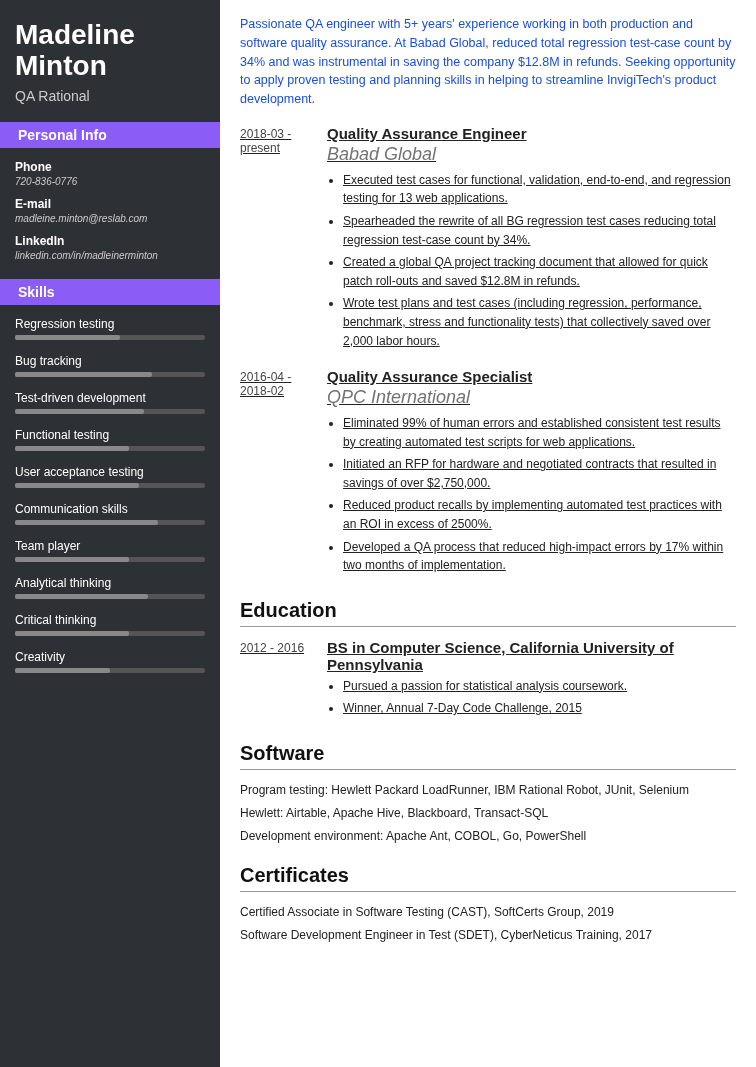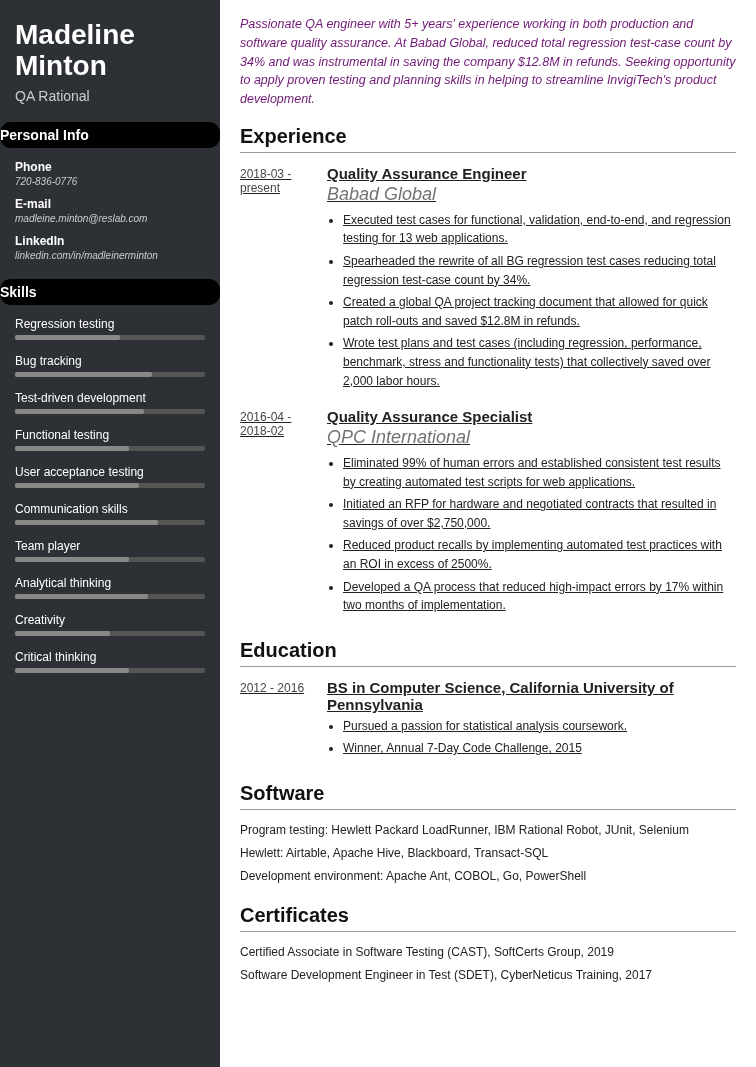--- a/index.html
+++ b/index.html
@@ -28,27 +28,26 @@
       margin-bottom: 6px;
     }
 
     .sidebar-title {
       font-size: 14px;
       color: #ccc;
       margin-bottom: 18px;
     }
 
     .sidebar-section-header {
-      background: #000000;
+      background: #8b5cf6;
       color: #fff;
       font-size: 14px;
       font-weight: bold;
-      padding: 5px 0;
+      padding: 5px 18px;
       margin: 0 -15px 12px -15px;
-      border-radius: 11px;
     }
 
     .personal-info-block {
       margin-bottom: 18px;
     }
 
     .info-label {
       font-weight: bold;
       font-size: 12px;
       margin-bottom: 2px;
@@ -94,22 +93,21 @@
       flex: 1;
       padding: 15px 20px;
       background: #fff;
       color: #222;
     }
 
     .summary {
       font-size: 12.5px;
       line-height: 1.5;
       margin-bottom: 16px;
-      color: #701a75;
-      font-style: italic;
+      color: #1d4ed8;
     }
 
     .section-title {
       font-size: 20px;
       font-weight: bold;
       border-bottom: 1.5px solid #999;
       padding-bottom: 4px;
       margin-bottom: 12px;
       color: #111;
     }
@@ -244,39 +242,38 @@
         <div class="skill-bar-fill" style="width:60%"></div>
       </div>
     </div>
       <div class="skill-item">
       <div class="skill-name">Analytical thinking</div>
       <div class="skill-bar-bg">
         <div class="skill-bar-fill" style="width:70%"></div>
       </div>
     </div>
       <div class="skill-item">
+      <div class="skill-name">Critical thinking</div>
+      <div class="skill-bar-bg">
+        <div class="skill-bar-fill" style="width:60%"></div>
+      </div>
+    </div>
+      <div class="skill-item">
       <div class="skill-name">Creativity</div>
       <div class="skill-bar-bg">
         <div class="skill-bar-fill" style="width:50%"></div>
-      </div>
-    </div>
-      <div class="skill-item">
-      <div class="skill-name">Critical thinking</div>
-      <div class="skill-bar-bg">
-        <div class="skill-bar-fill" style="width:60%"></div>
       </div>
     </div>
     </div>
 </div>
 
 <div class="main">
   <div class="summary">Passionate QA engineer with 5+ years' experience working in both production and software quality assurance. At Babad Global, reduced total regression test-case count by 34% and was instrumental in saving the company $12.8M in refunds. Seeking opportunity to apply proven testing and planning skills in helping to streamline InvigiTech's product development.</div>
 
   <div class="section-block">
-    <div class="section-title">Experience</div>
     <div id="jobs-container">
         <div class="exp-row">
       <div class="exp-date">2018-03 - present</div>
       <div class="exp-details">
         <div class="exp-job-title">Quality Assurance Engineer</div>
         <div class="exp-company">Babad Global</div>
         <ul class="exp-bullets">
               <li>Executed test cases for functional, validation, end-to-end, and regression testing for 13 web applications.</li>
               <li>Spearheaded the rewrite of all BG regression test cases reducing total regression test-case count by 34%.</li>
               <li>Created a global QA project tracking document that allowed for quick patch roll-outs and saved $12.8M in refunds.</li>

